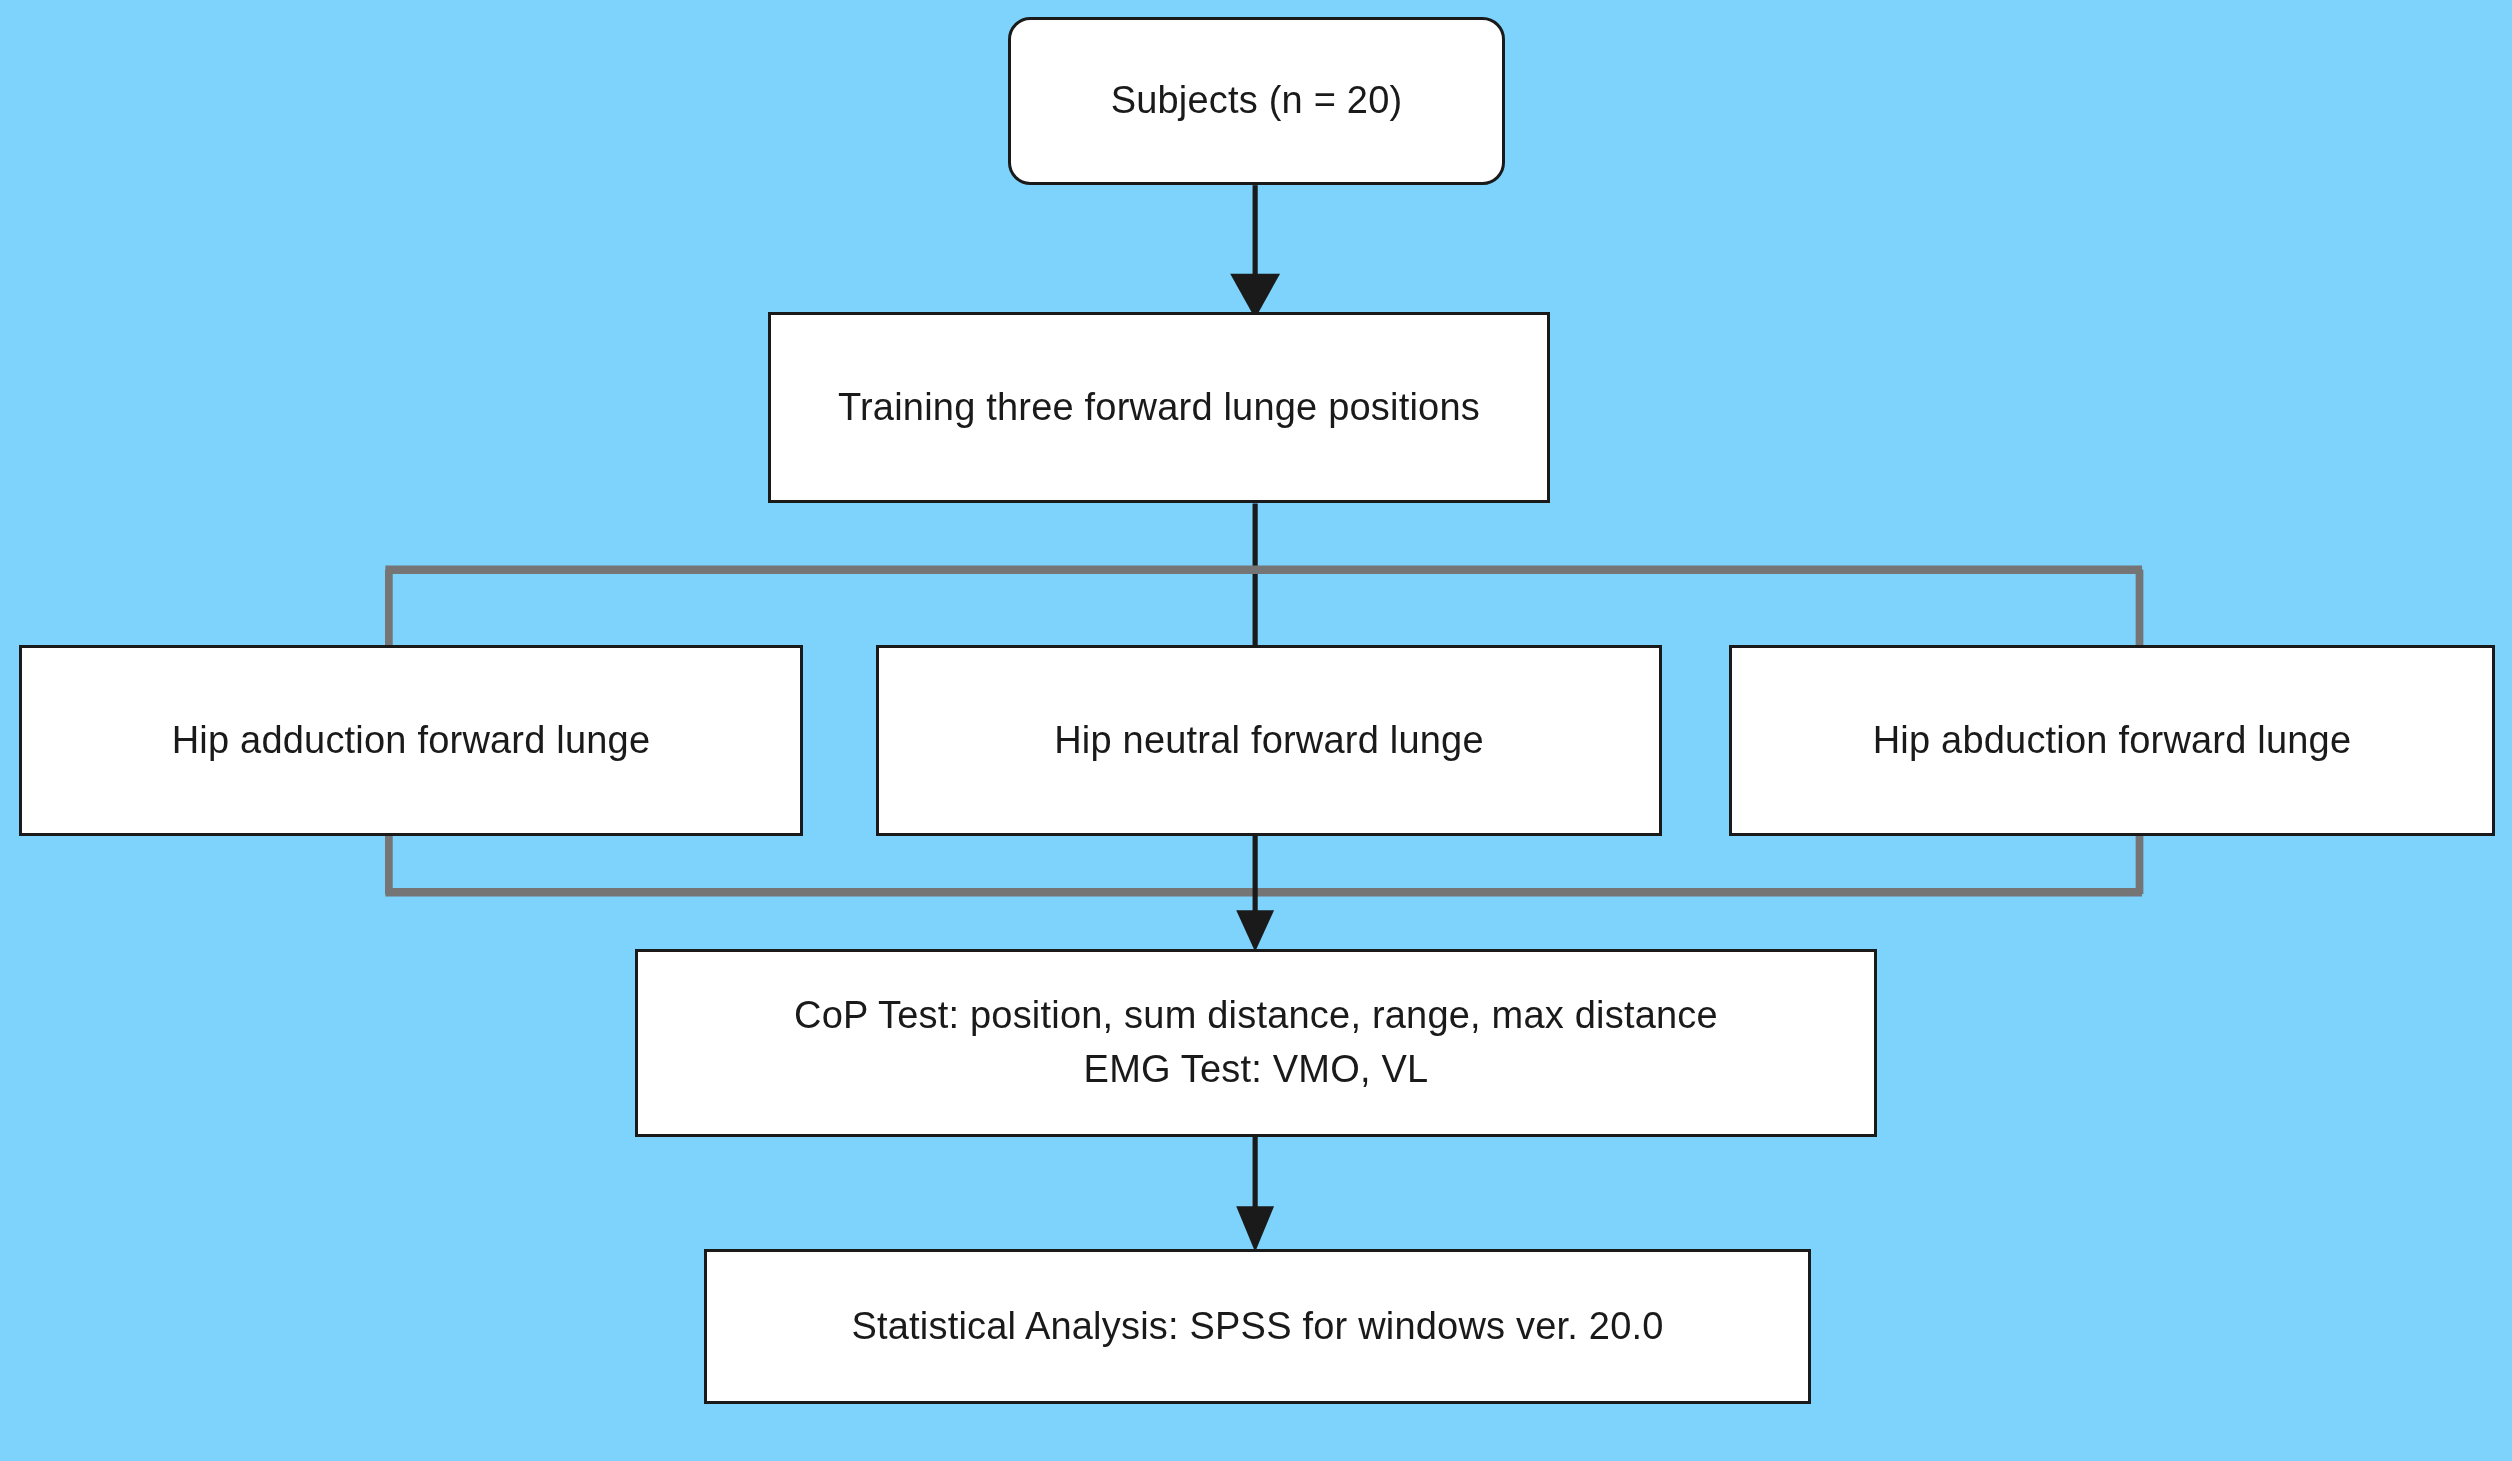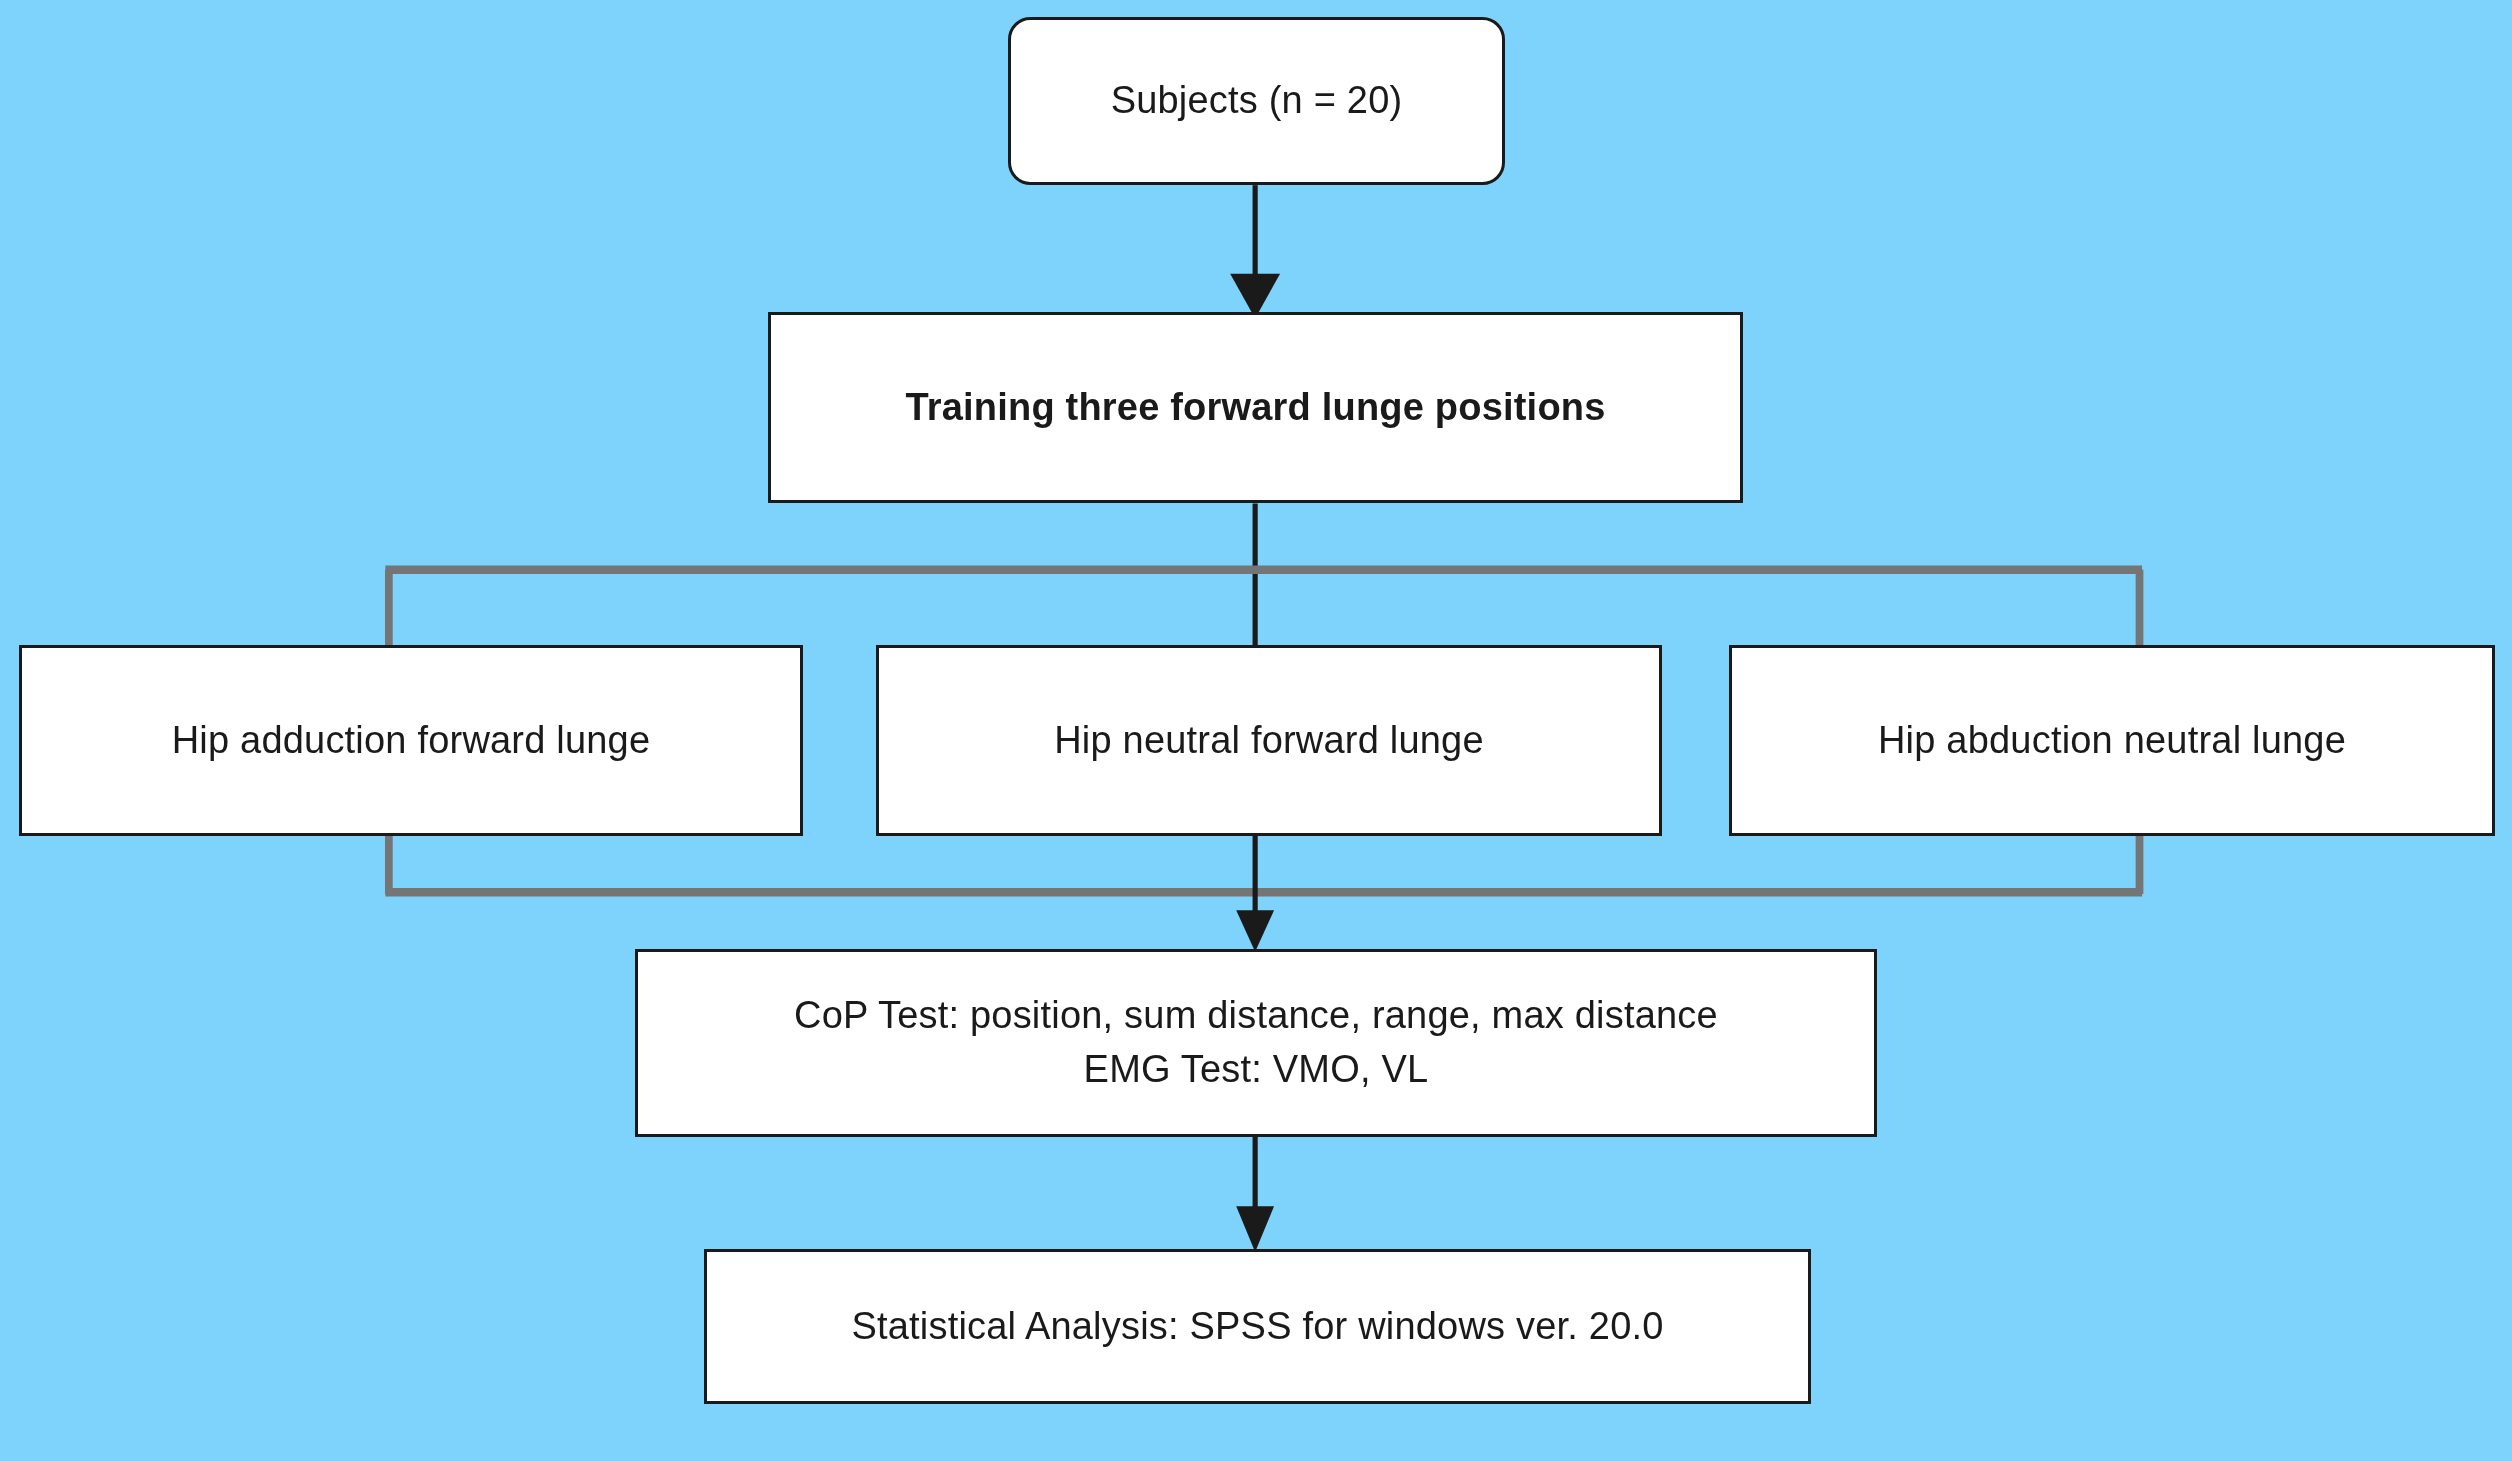--- a/index.html
+++ b/index.html
@@ -42,21 +42,21 @@
   .node.rounded {
     border-radius: 22.4px;
   }
   .node-label {
     display: block;
     white-space: pre-line;
   }
 
   
   #node-subjects      { left: 1008px; top: 17px;   width: 497px;  height: 168px; }
-  #node-training      { left: 768px;  top: 312px;  width: 975px; height: 191px; font-weight: bold; }
+  #node-training      { left: 768px;  top: 312px;  width: 782px; height: 191px; }
   #node-adduction     { left: 19px;   top: 645px;  width: 784px;  height: 191px; }
   #node-neutral       { left: 876px; top: 645px;  width: 786px;  height: 191px; }
   #node-abduction     { left: 1729px; top: 645px;  width: 766px;  height: 191px; }
   #node-tests         { left: 635px;  top: 949px; width: 1242px; height: 188px; }
   #node-stats         { left: 704px;  top: 1249px; width: 1107px; height: 155px; }
 </style>
 </head>
 <body>
 
 <div id="flow-root">
@@ -99,21 +99,21 @@
 
   <div class="node" id="node-adduction">
     <span class="node-label">Hip adduction forward lunge</span>
   </div>
 
   <div class="node" id="node-neutral">
     <span class="node-label">Hip neutral forward lunge</span>
   </div>
 
   <div class="node" id="node-abduction">
-    <span class="node-label">Hip abduction neutral lunge</span>
+    <span class="node-label">Hip abduction forward lunge</span>
   </div>
 
   <div class="node" id="node-tests">
     <span class="node-label">CoP Test: position, sum distance, range, max distance
 EMG Test: VMO, VL</span>
   </div>
 
   <div class="node" id="node-stats">
     <span class="node-label">Statistical Analysis: SPSS for windows ver. 20.0</span>
   </div>

